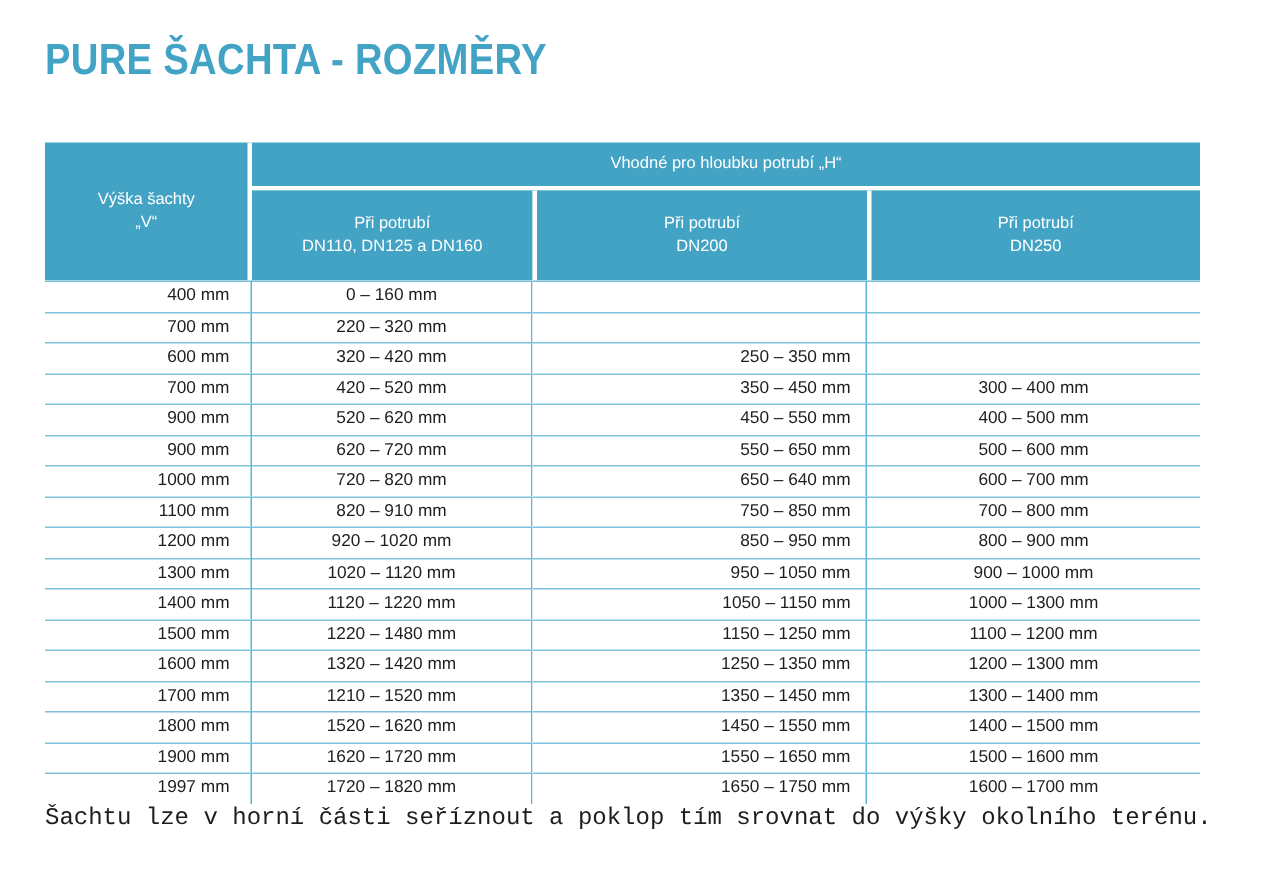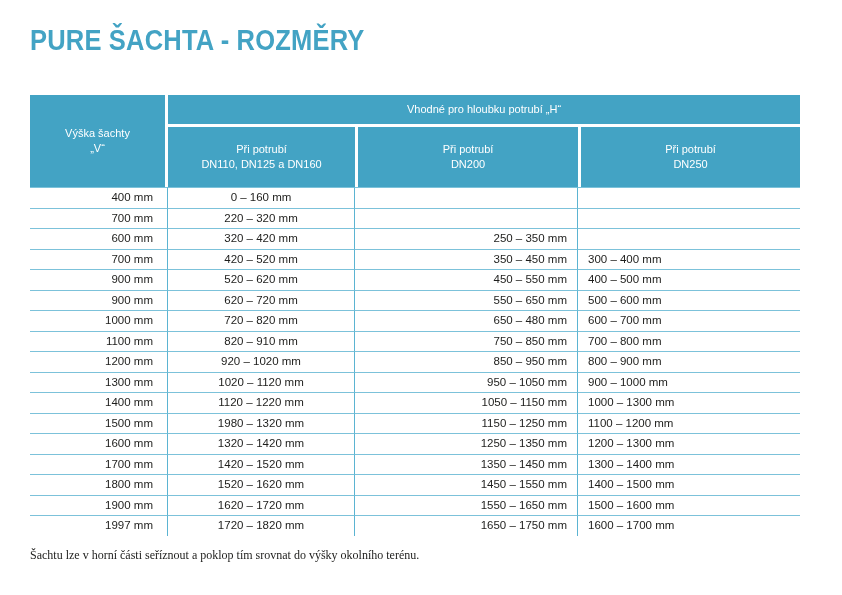--- a/index.html
+++ b/index.html
@@ -118,32 +118,33 @@
   }
   td.col-dn1 {
     text-align: center;
     border-right: 1.5px solid #5bb4d2;
   }
   td.col-dn2 {
     text-align: right;
     border-right: 1.5px solid #5bb4d2;
   }
   td.col-dn3 {
+    text-align: center;
   }
 
   td.empty { color: transparent; }
 
   
   .footnote {
     position: absolute;
     left: 30px;
-    top: 548px;
-    font-size: 12px;
+    top: 536px;
+    font-size: 16px;
     color: #1d1d1b;
-    font-family: Liberation Serif, serif;
+    font-family: Liberation Mono, monospace;
     white-space: nowrap;
   }
 </style>
 </head>
 <body>
 
 <div class="page">
 
   <div class="page-title">PURE ŠACHTA - ROZMĚRY</div>
 
@@ -211,21 +212,21 @@
           </tr>
           <tr>
             <td class="col-v">900 mm</td>
             <td class="col-dn1">620 – 720 mm</td>
             <td class="col-dn2">550 – 650 mm</td>
             <td class="col-dn3">500 – 600 mm</td>
           </tr>
           <tr>
             <td class="col-v">1000 mm</td>
             <td class="col-dn1">720 – 820 mm</td>
-            <td class="col-dn2">650 – 480 mm</td>
+            <td class="col-dn2">650 – 640 mm</td>
             <td class="col-dn3">600 – 700 mm</td>
           </tr>
           <tr>
             <td class="col-v">1100 mm</td>
             <td class="col-dn1">820 – 910 mm</td>
             <td class="col-dn2">750 – 850 mm</td>
             <td class="col-dn3">700 – 800 mm</td>
           </tr>
           <tr>
             <td class="col-v">1200 mm</td>
@@ -240,33 +241,33 @@
             <td class="col-dn3">900 – 1000 mm</td>
           </tr>
           <tr>
             <td class="col-v">1400 mm</td>
             <td class="col-dn1">1120 – 1220 mm</td>
             <td class="col-dn2">1050 – 1150 mm</td>
             <td class="col-dn3">1000 – 1300 mm</td>
           </tr>
           <tr>
             <td class="col-v">1500 mm</td>
-            <td class="col-dn1">1980 – 1320 mm</td>
+            <td class="col-dn1">1220 – 1480 mm</td>
             <td class="col-dn2">1150 – 1250 mm</td>
             <td class="col-dn3">1100 – 1200 mm</td>
           </tr>
           <tr>
             <td class="col-v">1600 mm</td>
             <td class="col-dn1">1320 – 1420 mm</td>
             <td class="col-dn2">1250 – 1350 mm</td>
             <td class="col-dn3">1200 – 1300 mm</td>
           </tr>
           <tr>
             <td class="col-v">1700 mm</td>
-            <td class="col-dn1">1420 – 1520 mm</td>
+            <td class="col-dn1">1210 – 1520 mm</td>
             <td class="col-dn2">1350 – 1450 mm</td>
             <td class="col-dn3">1300 – 1400 mm</td>
           </tr>
           <tr>
             <td class="col-v">1800 mm</td>
             <td class="col-dn1">1520 – 1620 mm</td>
             <td class="col-dn2">1450 – 1550 mm</td>
             <td class="col-dn3">1400 – 1500 mm</td>
           </tr>
           <tr>

